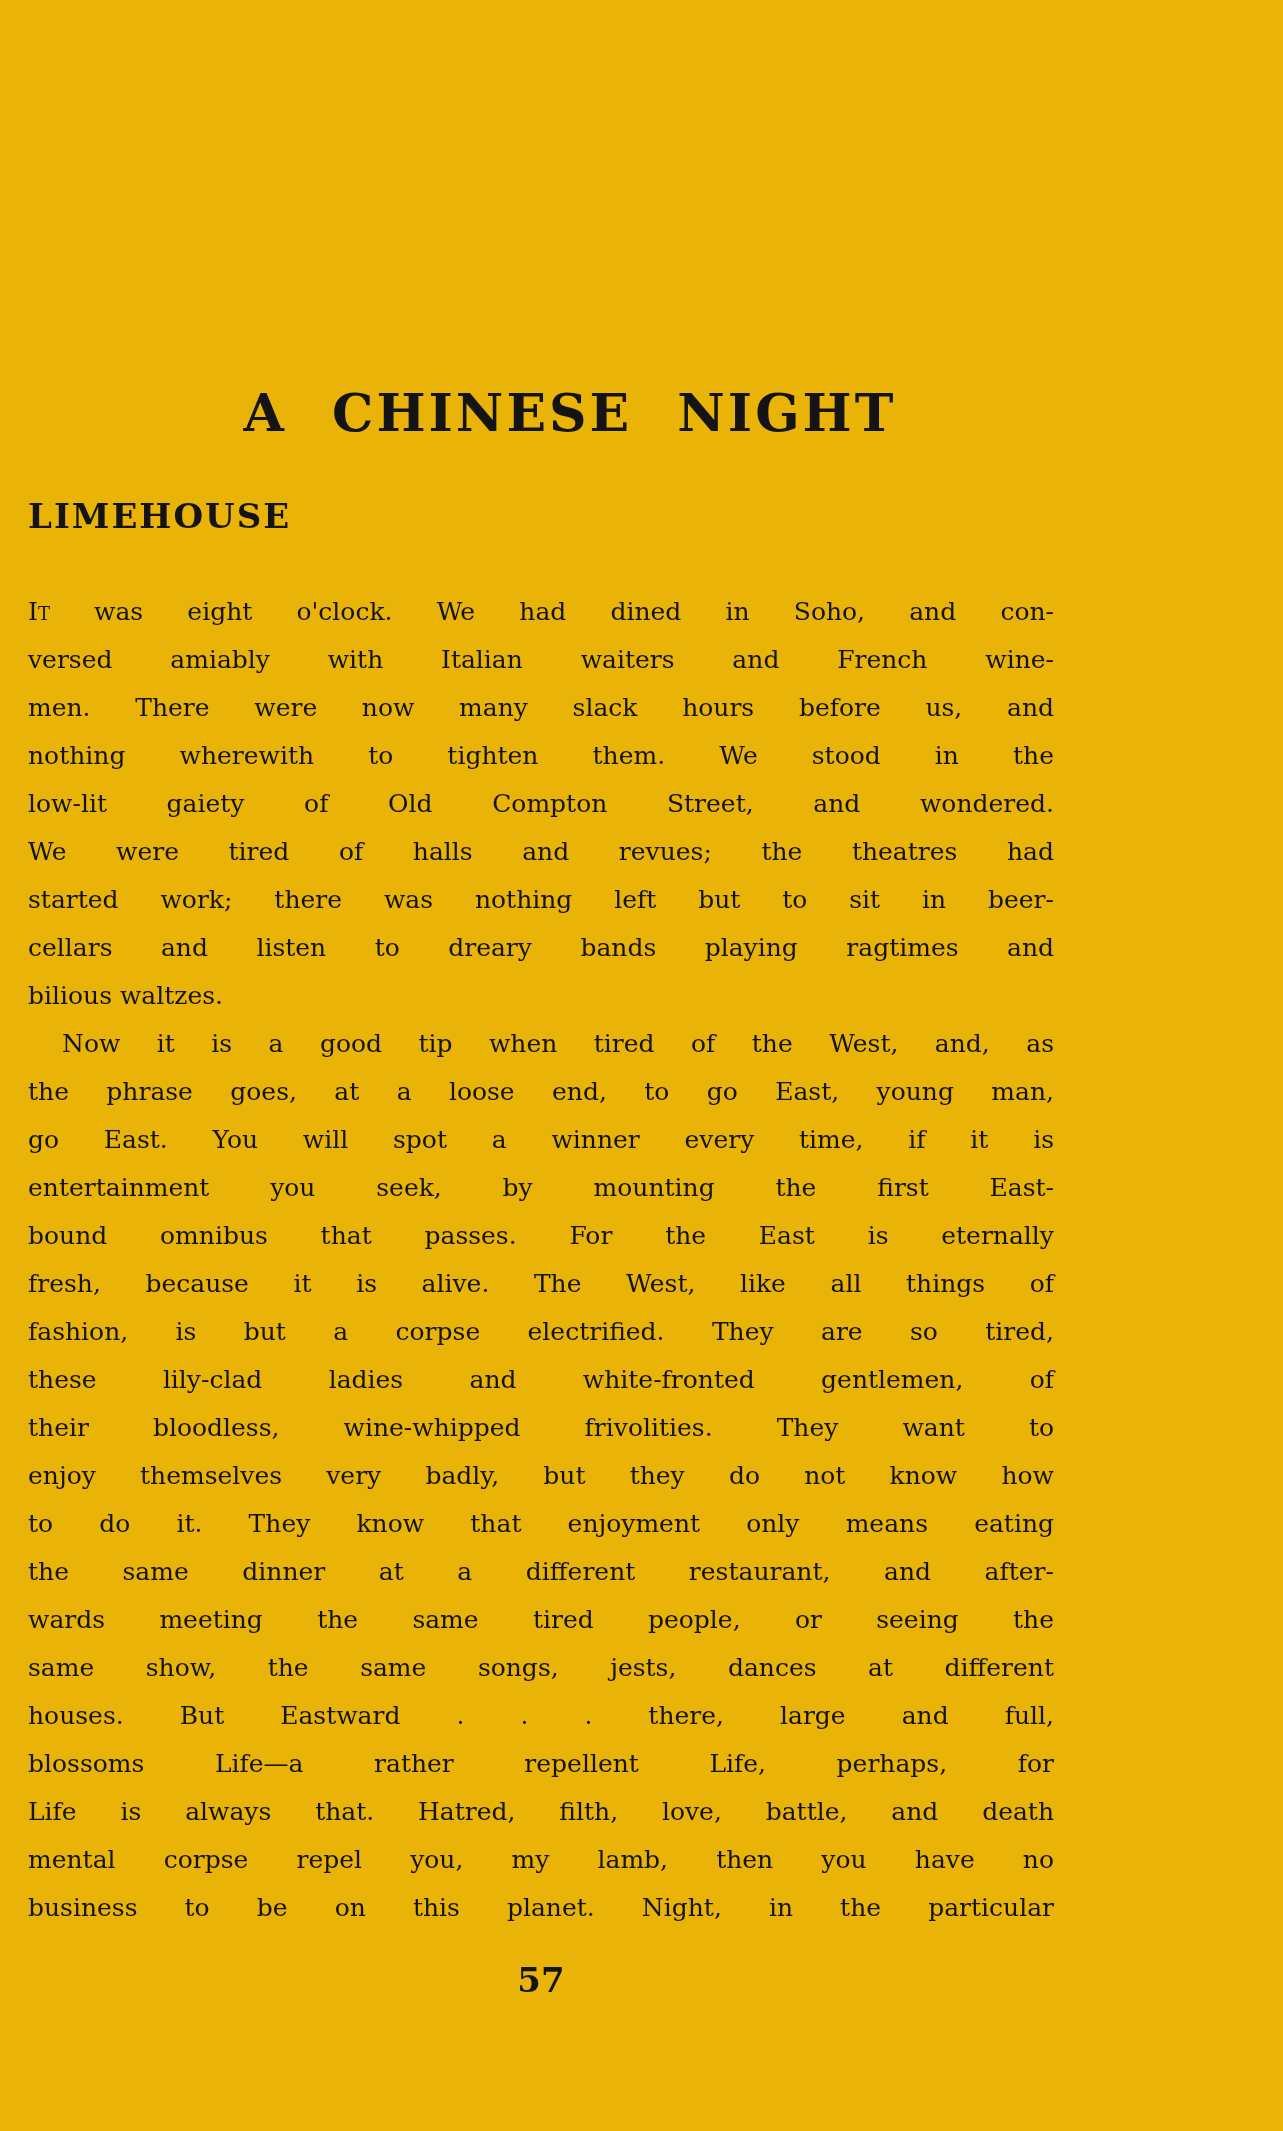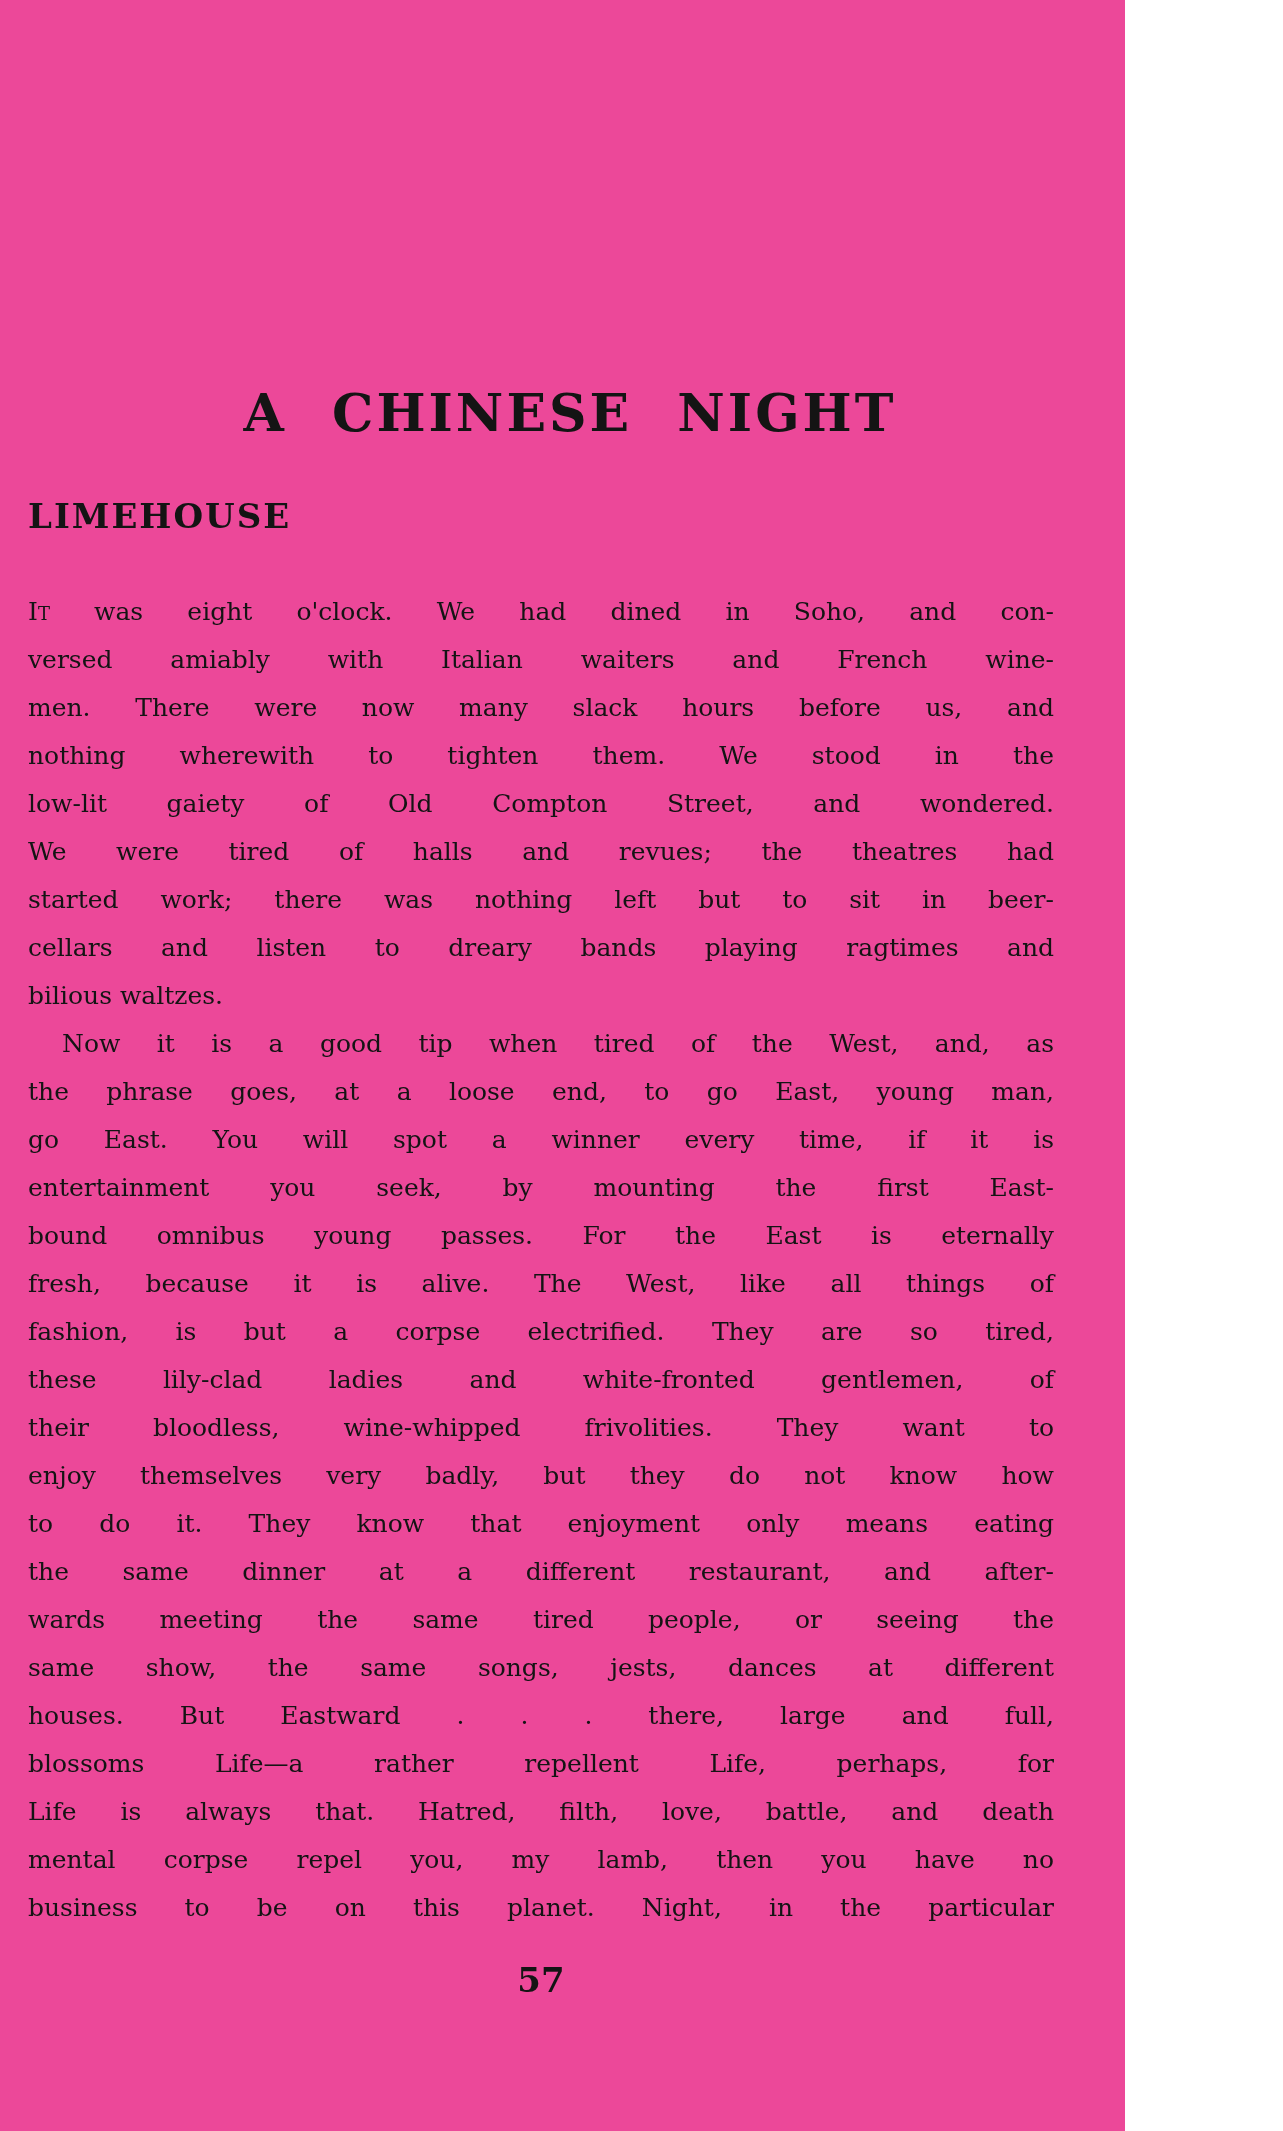--- a/index.html
+++ b/index.html
@@ -2,23 +2,23 @@
 <html><head>
 <meta charset="utf-8">
 <style>
   html, body {
     margin: 0;
     padding: 0;
     background: #ffffff;
   }
   .page {
     position: relative;
-    width: 1125px;
+    width: 1283px;
     height: 2131px;
-    background: #ec4899;
+    background: #eab308;
     font-family: "DejaVu Serif", serif;
     color: #141414;
     overflow: hidden;
   }
   .title {
     position: absolute;
     top: 382px;
     left: 28px;
     width: 1084px;
     text-align: center;
@@ -88,21 +88,21 @@
         <div class="line">We were tired of halls and revues; the theatres had</div>
         <div class="line">started work; there was nothing left but to sit in beer-</div>
         <div class="line">cellars and listen to dreary bands playing ragtimes and</div>
         <div class="line para-end">bilious waltzes.</div>
       </div>
       <div class="paragraph">
         <div class="line indent">Now it is a good tip when tired of the West, and, as</div>
         <div class="line">the phrase goes, at a loose end, to go East, young man,</div>
         <div class="line">go East.  You will spot a winner every time, if it is</div>
         <div class="line">entertainment you seek, by mounting the first East-</div>
-        <div class="line">bound omnibus young passes.  For the East is eternally</div>
+        <div class="line">bound omnibus that passes.  For the East is eternally</div>
         <div class="line">fresh, because it is alive.  The West, like all things of</div>
         <div class="line">fashion, is but a corpse electrified.  They are so tired,</div>
         <div class="line">these lily-clad ladies and white-fronted gentlemen, of</div>
         <div class="line">their bloodless, wine-whipped frivolities.  They want to</div>
         <div class="line">enjoy themselves very badly, but they do not know how</div>
         <div class="line">to do it.  They know that enjoyment only means eating</div>
         <div class="line">the same dinner at a different restaurant, and after-</div>
         <div class="line">wards meeting the same tired people, or seeing the</div>
         <div class="line">same show, the same songs, jests, dances at different</div>
         <div class="line">houses.  But Eastward .  .  . there, large and full,</div>

